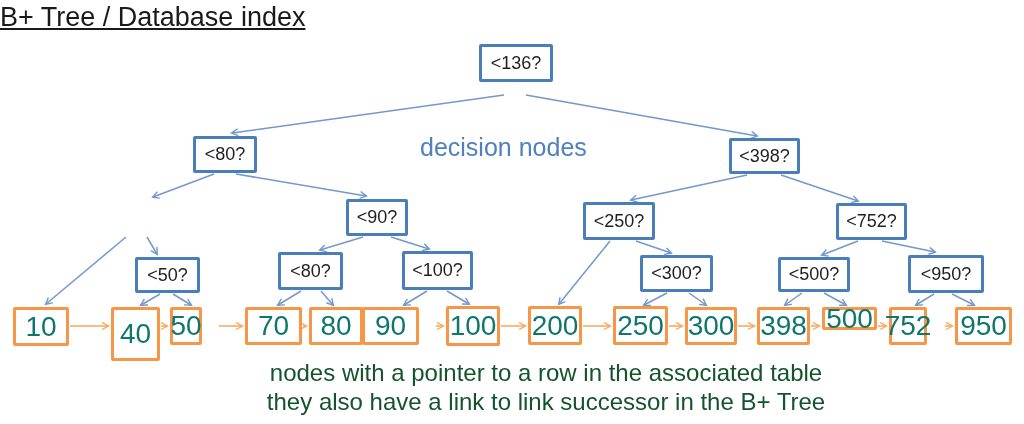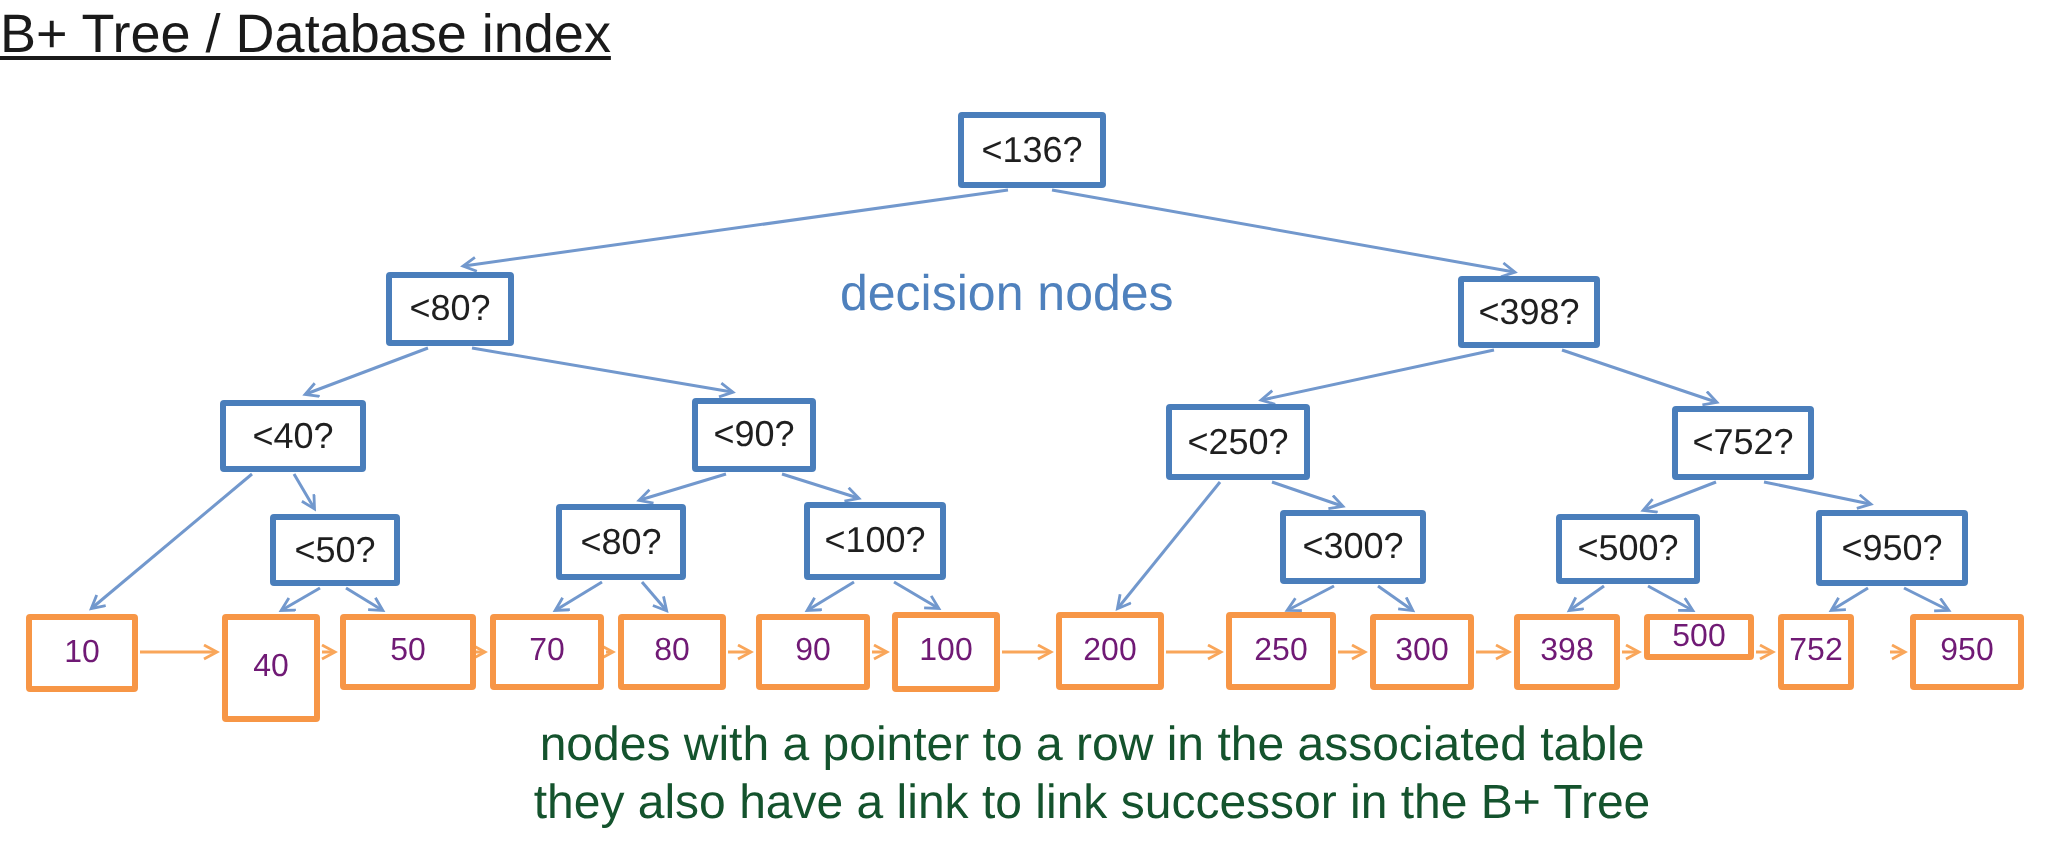--- a/index.html
+++ b/index.html
@@ -25,21 +25,21 @@
     display:flex;align-items:center;justify-content:center;
     font-size:18px;color:#1f1f1f;
     box-sizing:border-box;
   }
   .lnode{
     position:absolute;
     border:3px solid #f79646;
     background:#ffffff;
     border-radius:2px;
     display:flex;align-items:center;justify-content:center;
-    font-size:16px;color:#701a75;
+    font-size:28px;color:#0f766e;
     box-sizing:border-box;
   }
   #decision-label{
     position:absolute;left:420px;top:133px;
     font-size:25px;color:#4f81bd;
   }
   .caption{
     position:absolute;left:0;width:1024px;
     text-align:center;
     font-size:24px;color:#14532d;margin-left:34px;
@@ -101,40 +101,39 @@
       <line x1="501" y1="326" x2="525" y2="326" marker-end="url(#mo)"></line>
       <line x1="583" y1="326" x2="610" y2="326" marker-end="url(#mo)"></line>
       <line x1="669" y1="326" x2="682" y2="326" marker-end="url(#mo)"></line>
       <line x1="738" y1="326" x2="754" y2="326" marker-end="url(#mo)"></line>
       <line x1="811" y1="326" x2="819" y2="326" marker-end="url(#mo)"></line>
       <line x1="878" y1="326" x2="886" y2="326" marker-end="url(#mo)"></line>
       <line x1="945" y1="326" x2="952" y2="326" marker-end="url(#mo)"></line>
     </g>
   </svg>
 
-  <div class="dnode" style="left:479px;top:56px;width:74px;height:38px">&lt;136?</div>
+  <div class="dnode" style="left:479px;top:44px;width:74px;height:38px">&lt;136?</div>
   <div class="dnode" style="left:193px;top:136px;width:64px;height:37px">&lt;80?</div>
   <div class="dnode" style="left:729px;top:138px;width:71px;height:36px">&lt;398?</div>
-  <div class="dnode" style="left:110px;top:200px;width:73px;height:36px">&lt;40?</div>
   <div class="dnode" style="left:346px;top:199px;width:62px;height:37px">&lt;90?</div>
   <div class="dnode" style="left:583px;top:202px;width:72px;height:38px">&lt;250?</div>
   <div class="dnode" style="left:836px;top:203px;width:71px;height:37px">&lt;752?</div>
   <div class="dnode" style="left:135px;top:257px;width:65px;height:36px">&lt;50?</div>
   <div class="dnode" style="left:278px;top:252px;width:65px;height:38px">&lt;80?</div>
   <div class="dnode" style="left:402px;top:251px;width:71px;height:39px">&lt;100?</div>
   <div class="dnode" style="left:640px;top:255px;width:73px;height:37px">&lt;300?</div>
   <div class="dnode" style="left:778px;top:257px;width:72px;height:35px">&lt;500?</div>
   <div class="dnode" style="left:908px;top:255px;width:76px;height:38px">&lt;950?</div>
 
   <div class="lnode" style="left:13px;top:307px;width:56px;height:39px">10</div>
   <div class="lnode" style="left:111px;top:307px;width:49px;height:54px">40</div>
-  <div class="lnode" style="left:170px;top:307px;width:68px;height:38px">50</div>
+  <div class="lnode" style="left:170px;top:307px;width:32px;height:38px">50</div>
   <div class="lnode" style="left:245px;top:307px;width:57px;height:38px">70</div>
   <div class="lnode" style="left:309px;top:307px;width:54px;height:38px">80</div>
-  <div class="lnode" style="left:378px;top:307px;width:57px;height:38px">90</div>
+  <div class="lnode" style="left:362px;top:307px;width:57px;height:38px">90</div>
   <div class="lnode" style="left:446px;top:306px;width:54px;height:40px">100</div>
   <div class="lnode" style="left:528px;top:306px;width:54px;height:39px">200</div>
   <div class="lnode" style="left:613px;top:306px;width:55px;height:39px">250</div>
   <div class="lnode" style="left:685px;top:307px;width:52px;height:38px">300</div>
   <div class="lnode" style="left:757px;top:307px;width:53px;height:38px">398</div>
   <div class="lnode" style="left:822px;top:307px;width:55px;height:23px">500</div>
   <div class="lnode" style="left:889px;top:307px;width:38px;height:38px">752</div>
   <div class="lnode" style="left:955px;top:307px;width:57px;height:38px">950</div>
 
   <div id="decision-label">decision nodes</div>

